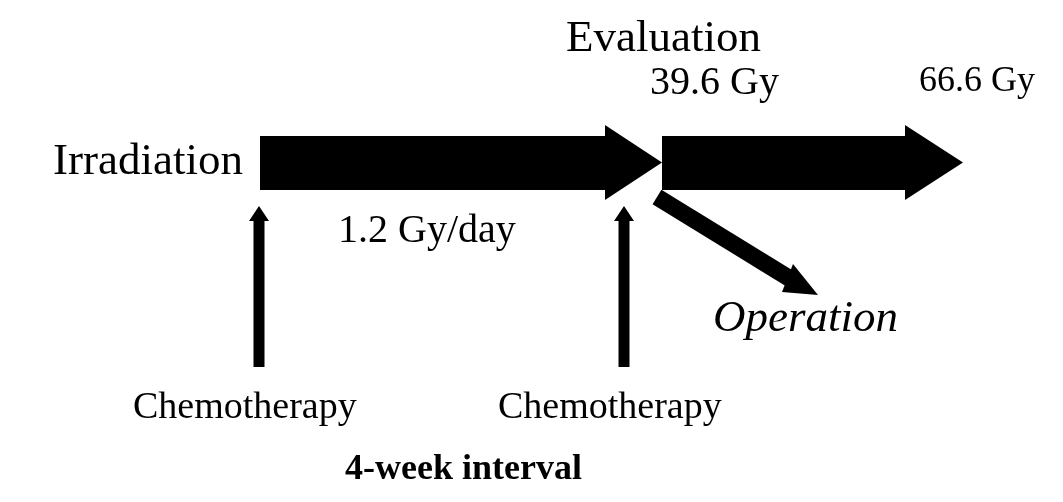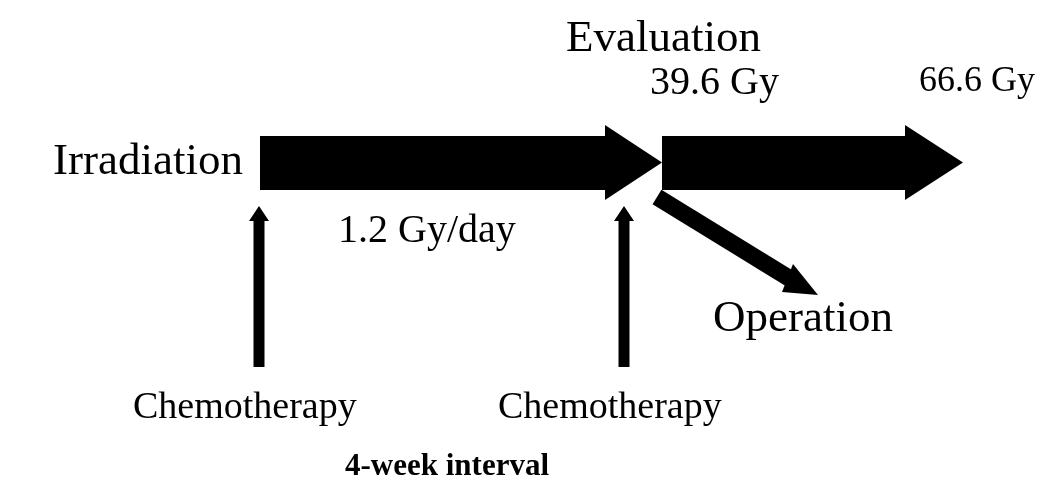--- a/index.html
+++ b/index.html
@@ -52,35 +52,36 @@
   }
   #label-fraction {
     left: 338px;
     top: 209px;
     font-size: 40px;
   }
   #label-operation {
     left: 713px;
     top: 294px;
     font-size: 45px;
+    font-style: italic;
   }
   #label-chemo-1 {
     left: 133px;
     top: 386px;
     font-size: 38px;
   }
   #label-chemo-2 {
     left: 498px;
     top: 386px;
     font-size: 38px;
   }
   #label-interval {
     left: 345px;
     top: 449px;
-    font-size: 31px;
+    font-size: 36px;
     font-weight: bold;
   }
   
   #shapes {
     position: absolute;
     left: 0;
     top: 0;
     width: 1063px;
     height: 502px;
   }

